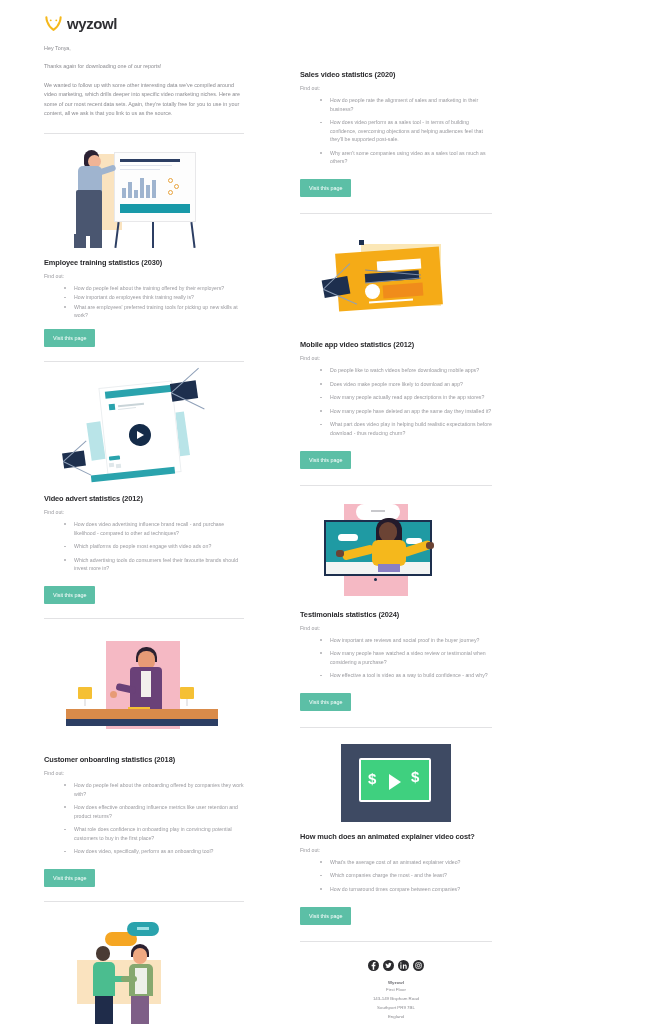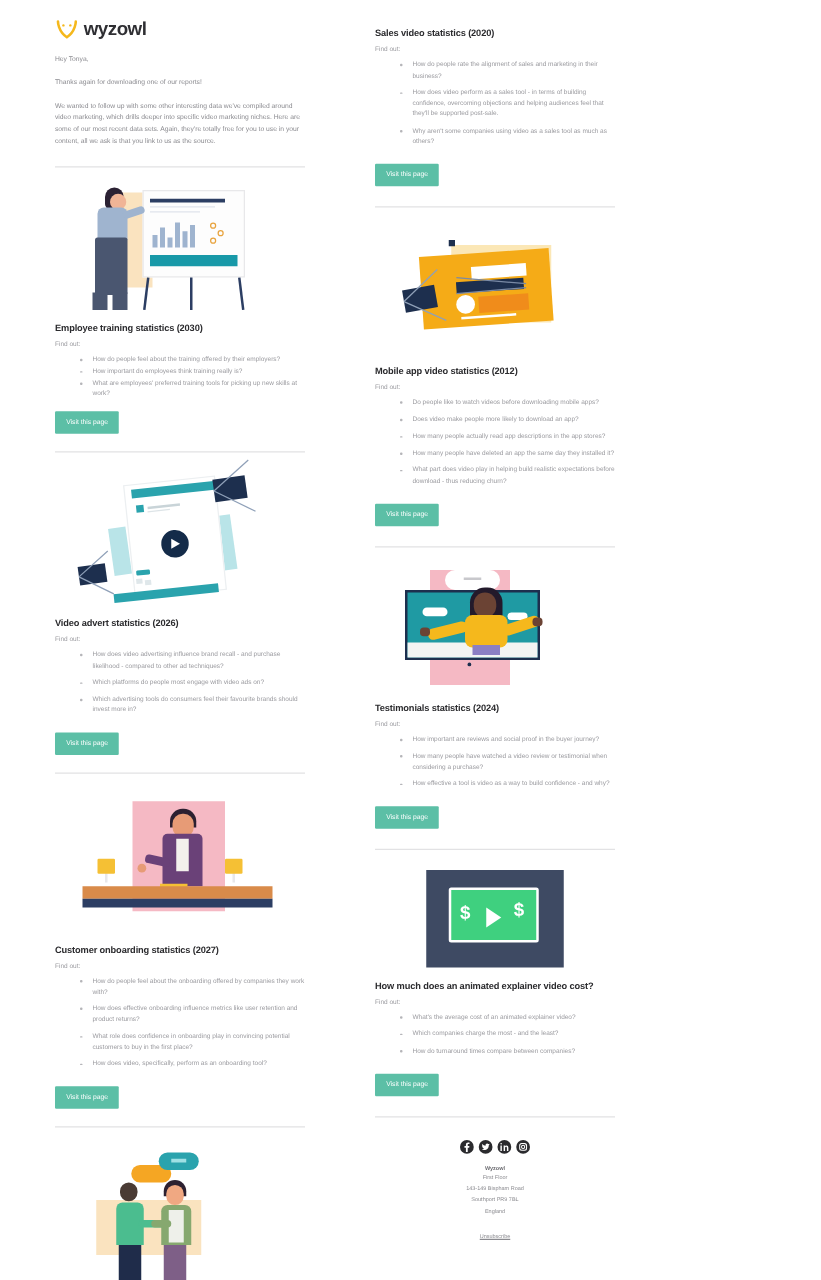--- a/index.html
+++ b/index.html
@@ -281,21 +281,21 @@
         <div style="position:absolute;left:78px;top:55px;width:0;height:0;border-left:7px solid #fff;border-top:4.5px solid transparent;border-bottom:4.5px solid transparent;"></div>
         <div style="position:absolute;left:50px;top:80px;width:11px;height:4px;background:#2aa3ad;border-radius:1px;transform:rotate(-6deg);"></div>
         <div style="position:absolute;left:50px;top:87px;width:5px;height:4px;background:#dfe7ea;transform:rotate(-6deg);"></div>
         <div style="position:absolute;left:57px;top:88px;width:5px;height:4px;background:#dfe7ea;transform:rotate(-6deg);"></div>
         <div style="position:absolute;left:32px;top:95px;width:84px;height:7px;background:#2aa3ad;transform:rotate(-6deg);"></div>
         <div class="env" style="left:112px;top:6px;width:26px;height:18px;transform:rotate(-8deg);"></div>
         <div class="env" style="left:4px;top:76px;width:22px;height:15px;transform:rotate(-8deg);"></div>
       </div>
 
       <div class="block">
-        <div class="block-title">Video advert statistics (2026)</div>
+        <div class="block-title">Video advert statistics (2012)</div>
         <div class="findout">Find out:</div>
         <ul class="qlist">
           <li>How does video advertising influence brand recall - and purchase likelihood - compared to other ad techniques?</li>
           <li>Which platforms do people most engage with video ads on?</li>
           <li>Which advertising tools do consumers feel their favourite brands should invest more in?</li>
         </ul>
         <button class="btn">Visit this page</button>
       </div>
 
       <div class="divider"></div>
@@ -311,21 +311,21 @@
         <div class="rec-lamp-stem" style="left:40px;top:64px;"></div>
         <div class="rec-lamp" style="left:34px;top:54px;"></div>
         <div class="rec-lamp-stem" style="left:142px;top:64px;"></div>
         <div class="rec-lamp" style="left:136px;top:54px;"></div>
         <div class="rec-plaque"></div>
         <div class="rec-desk-top"></div>
         <div class="rec-desk-bot"></div>
       </div>
 
       <div class="block">
-        <div class="block-title">Customer onboarding statistics (2027)</div>
+        <div class="block-title">Customer onboarding statistics (2018)</div>
         <div class="findout">Find out:</div>
         <ul class="qlist">
           <li>How do people feel about the onboarding offered by companies they work with?</li>
           <li>How does effective onboarding influence metrics like user retention and product returns?</li>
           <li>What role does confidence in onboarding play in convincing potential customers to buy in the first place?</li>
           <li>How does video, specifically, perform as an onboarding tool?</li>
         </ul>
         <button class="btn">Visit this page</button>
       </div>
 
@@ -347,21 +347,21 @@
         <div class="chat-p2-head"></div>
         <div style="position:absolute;left:72px;top:60px;width:16px;height:6px;background:#86a86f;border-radius:3px;"></div>
       </div>
 
     </div>
   </div>
 
   <div class="col col-right">
     <div class="col-inner">
 
-      <div class="block" style="padding-top:22px;">
+      <div class="block" style="padding-top:22px;margin-top:48px;">
         <div class="block-title">Sales video statistics (2020)</div>
         <div class="findout">Find out:</div>
         <ul class="qlist">
           <li>How do people rate the alignment of sales and marketing in their business?</li>
           <li>How does video perform as a sales tool - in terms of building confidence, overcoming objections and helping audiences feel that they'll be supported post-sale.</li>
           <li>Why aren't some companies using video as a sales tool as much as others?</li>
         </ul>
         <button class="btn">Visit this page</button>
       </div>
 

